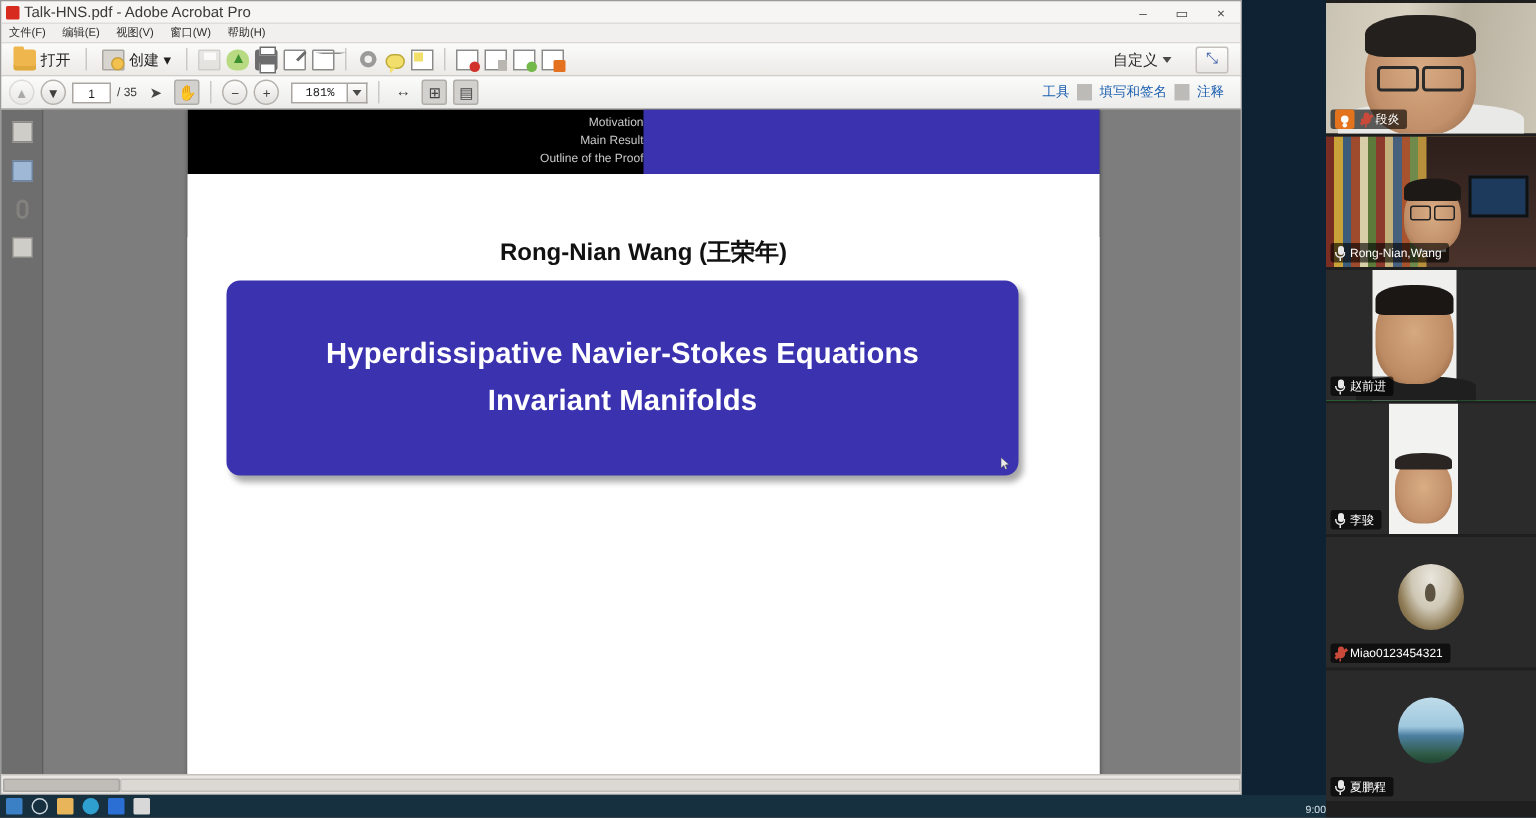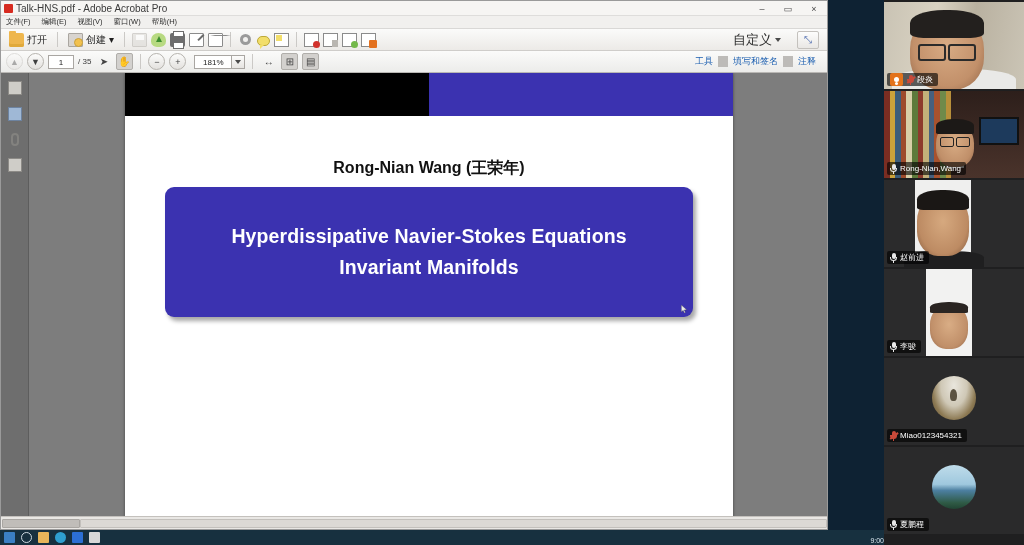--- a/index.html
+++ b/index.html
@@ -79,21 +79,21 @@
   .ic-att1 { background:#fff;border:1px solid #8b8b8b;}
   .ic-att1:after{content:"";position:absolute;right:-2px;bottom:-2px;width:7px;height:7px;background:#d1322c;border-radius:50%;}
   .ic-att2 { background:#fff;border:1px solid #8b8b8b;}
   .ic-att2:after{content:"";position:absolute;right:-1px;bottom:-1px;width:6px;height:7px;background:#b9b6b1;}
   .ic-att3 { background:#fff;border:1px solid #8b8b8b;}
   .ic-att3:after{content:"";position:absolute;right:-2px;bottom:-2px;width:7px;height:7px;background:#73b84a;border-radius:50%;}
   .ic-att4 { background:#fff;border:1px solid #8b8b8b;}
   .ic-att4:after{content:"";position:absolute;right:-2px;bottom:-2px;width:8px;height:8px;background:#e3711f;border-radius:1px;}
   #customize {
     position:absolute; right:46px; display:flex; align-items:center; gap:3px;
-    font-size:13px; color:#2d2d2d;
+    font-size:10px; color:#2d2d2d;
   }
   .caret-d { width:0;height:0;border-left:3px solid transparent;border-right:3px solid transparent;border-top:4px solid #4a4a4a; }
   #expandbtn {
     position:absolute; right:8px; width:22px;height:18px;
     border:1px solid #c4c1bd; border-radius:2px; background:linear-gradient(#fdfdfc,#e9e7e4);
     display:flex;align-items:center;justify-content:center;font-size:10px;color:#3d5ea8;
   }
   #toolbar2 {
     height:22px; background:linear-gradient(#fbfbfa,#ececea);
     display:flex; align-items:center; padding:0 5px; gap:4px;
@@ -138,21 +138,21 @@
   #slide-header { height:43px; background:#000; position:relative; }
   #slide-header .navblock {
     position:absolute; right:304px; top:3px; text-align:right; line-height:12px;
   }
   #slide-header .navblock span { display:block; font-size:8px; color:#c9c9c9; }
   #slide-header .hdr-right {
     position:absolute; right:0; top:0; width:304px; height:43px; background:#3b32b0;
   }
   #slide-body { position:relative; height:381px; background:#fff; }
   #titlebox {
-    position:absolute; left:40px; top:29px; width:528px; height:130px;
+    position:absolute; left:26px; top:29px; width:528px; height:130px;
     background:#3b32b0; border-radius:9px; box-shadow:3px 4px 4px rgba(0,0,0,.35);
     display:flex; flex-direction:column; align-items:center; justify-content:center;
     gap:8px;
   }
   #titlebox .tline { color:#fff; font-size:19.5px; font-weight:bold; letter-spacing:.1px; }
   .author { text-align:center; font-size:16px; font-weight:bold; color:#111; margin-top:42px; }
   .affil { text-align:center; font-size:11.5px; color:#171717; margin-top:14px; }
   .joint { text-align:center; font-size:11.5px; color:#171717; margin-top:34px; }
   .venue { text-align:center; margin-top:28px; line-height:15px; }
   .venue div { font-size:9px; color:#1d1d1d; }
@@ -301,21 +301,21 @@
   <div id="toolbar2">
     <div class="rbtn dim">▲</div>
     <div class="rbtn">▼</div>
     <div id="pagenum">1</div>
     <div id="pagetotal">/ 35</div>
     <div class="sqbtn">➤</div>
     <div class="sqbtn pressed">✋</div>
     <div class="sep"></div>
     <div class="rbtn">−</div>
     <div class="rbtn">+</div>
-    <div style="display:flex;align-items:center;margin-left:4px;">
+    <div style="display:flex;align-items:center;margin-left:4px;font-family:Liberation Mono, monospace;">
       <div id="zoomval">181%</div>
       <div id="zoomsel">
         <span class="caret-d"></span>
       </div>
     </div>
     <div class="sep"></div>
     <div class="sqbtn">↔</div>
     <div class="sqbtn pressed">⊞</div>
     <div class="sqbtn pressed">▤</div>
 
@@ -333,20 +333,25 @@
       <span class="rail-ic rail-thumbs"></span>
       <span class="rail-ic rail-bm"></span>
       <span class="rail-clip"></span>
       <span class="rail-ic rail-sign"></span>
     </div>
 
     <div id="docarea">
       <div id="slide">
 
         <div id="slide-header">
+          <div class="navblock">
+            <span>Motivation</span>
+            <span>Main Result</span>
+            <span>Outline of the Proof</span>
+          </div>
           <div class="hdr-right"></div>
         </div>
 
         <div id="slide-body">
           <div id="titlebox">
             <div class="tline">Hyperdissipative Navier-Stokes Equations</div>
             <div class="tline">Invariant Manifolds</div>
             <svg id="cursor" viewBox="0 0 6 9">
               <path d="M0 0 L0 8 L2 6 L3.4 9 L4.6 8.4 L3.3 5.6 L6 5.3 Z" fill="#e9e9e9" stroke="#444" stroke-width=".4"></path>
             </svg>

